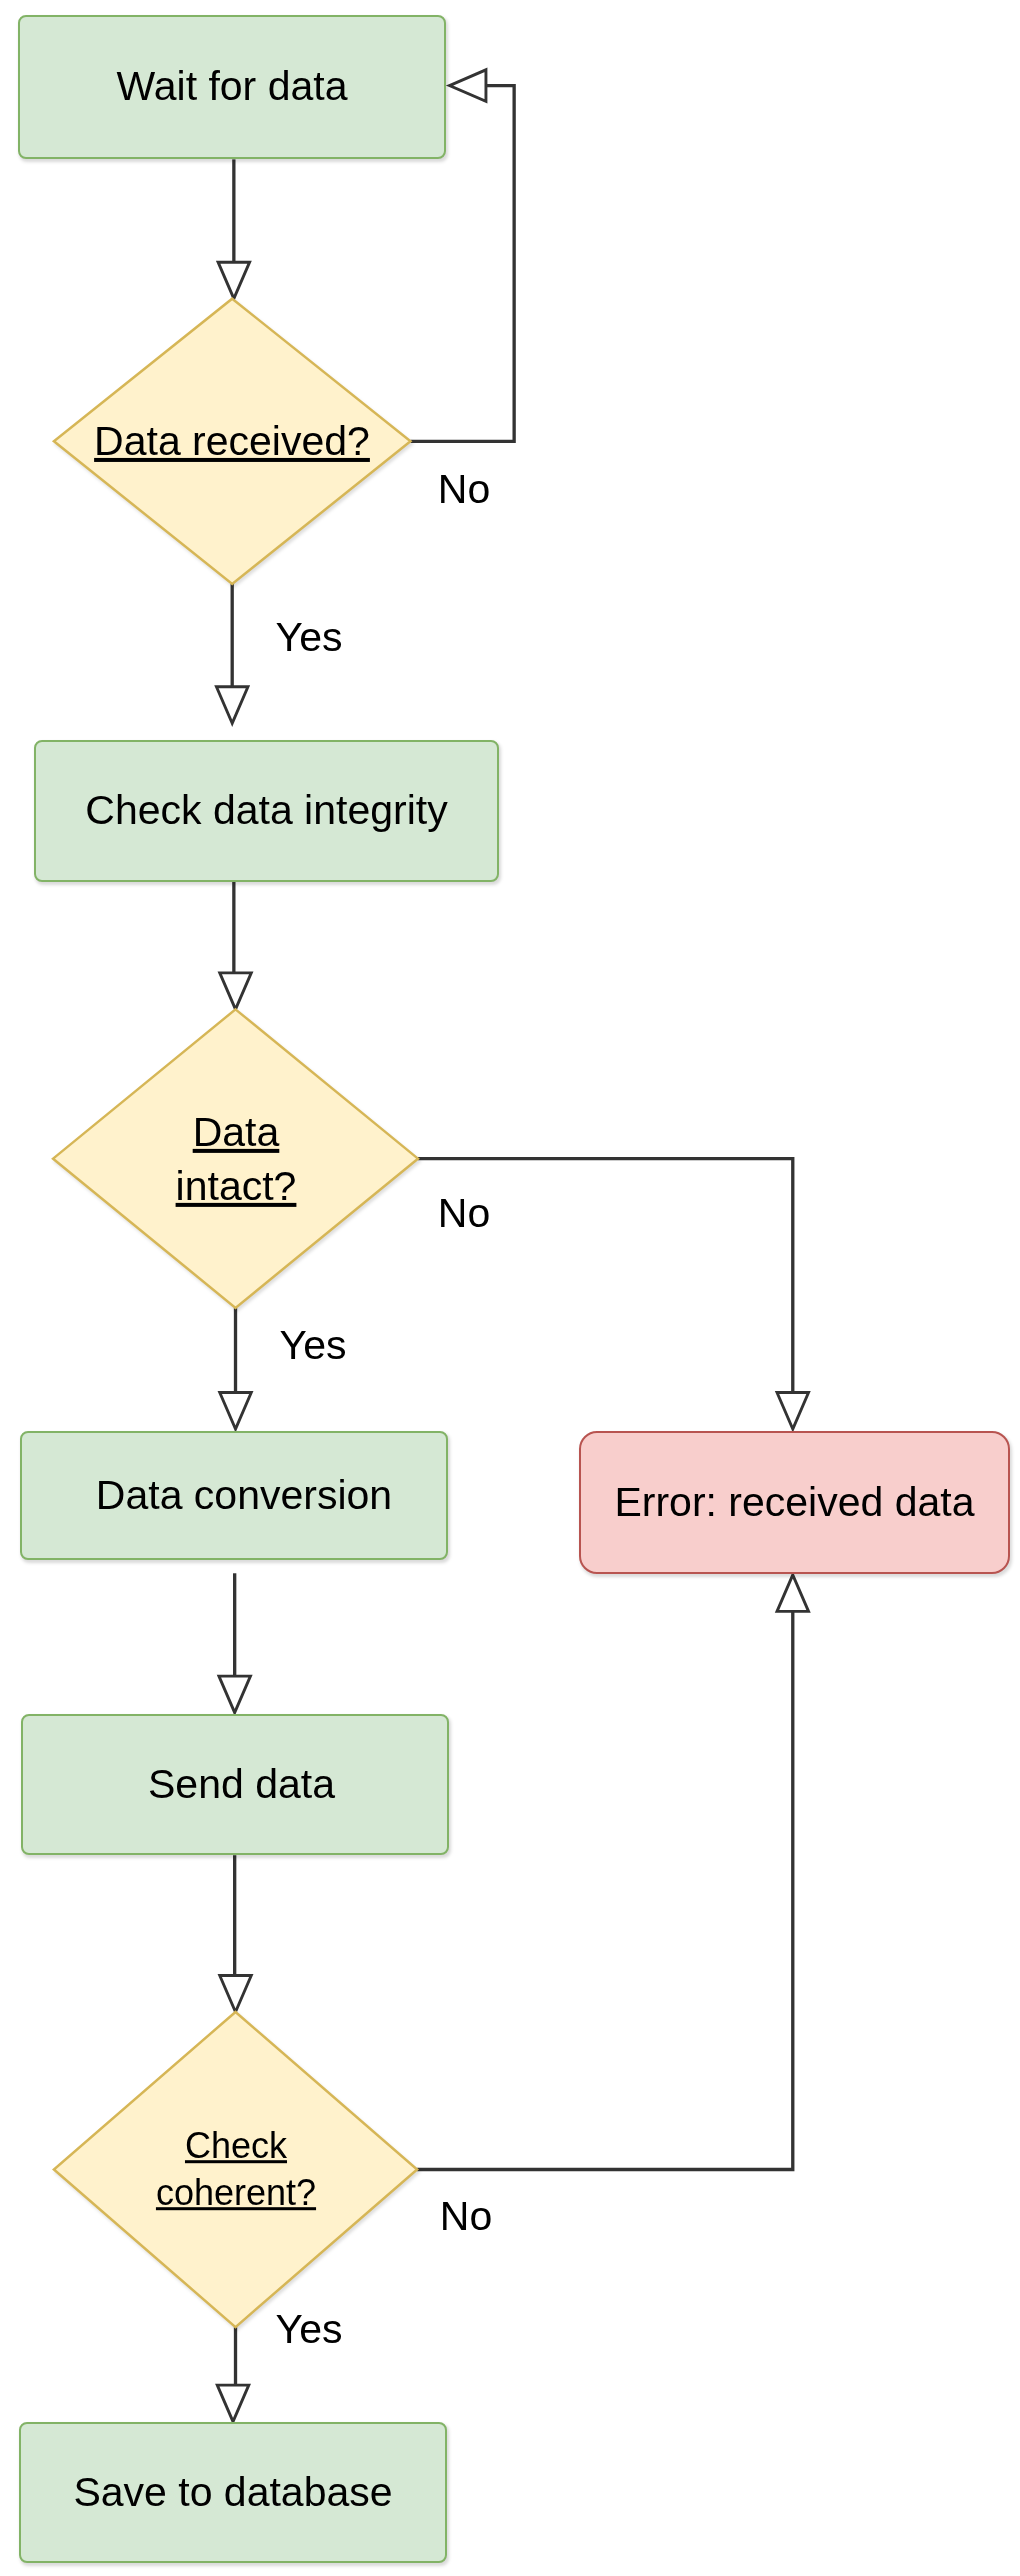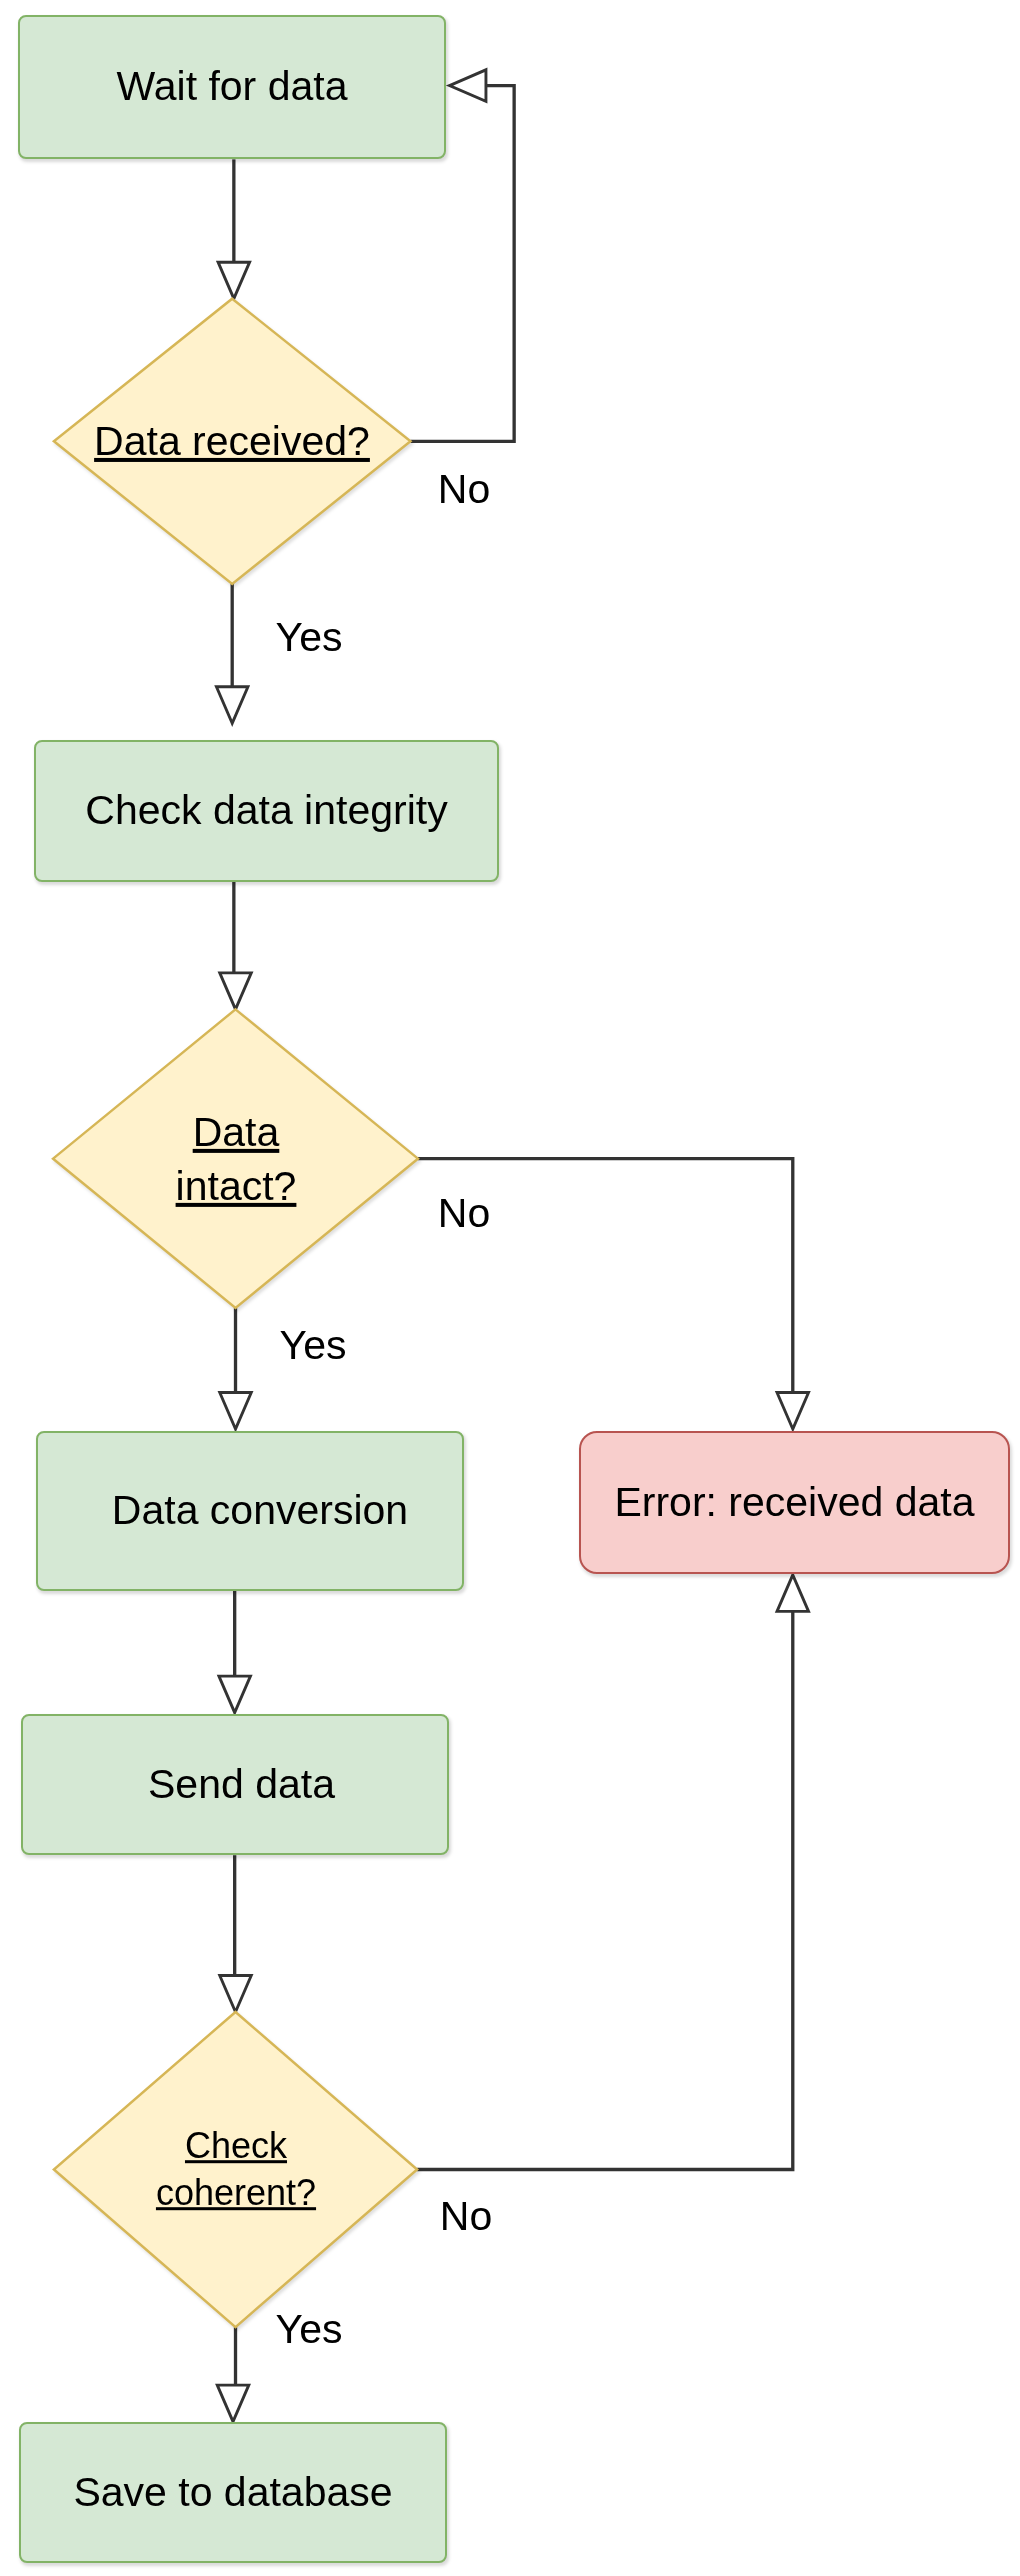--- a/index.html
+++ b/index.html
@@ -85,21 +85,21 @@
   </svg>
 
   <div class="node process" style="left:18px; top:15px; width:428px; height:144px;">
     <span>Wait for data</span>
   </div>
 
   <div class="node process" style="left:34px; top:723px; width:465px; height:142px;margin-top:17px;">
     <span>Check data integrity</span>
   </div>
 
-  <div class="node process" style="left:36px; top:1431px; width:428px; height:160px;padding-left:20px;">
+  <div class="node process" style="left:20px; top:1431px; width:428px; height:129px;padding-left:20px;">
     <span>Data conversion</span>
   </div>
 
   <div class="node error" style="left:579px; top:1431px; width:431px; height:143px;">
     <span>Error: received data</span>
   </div>
 
   <div class="node process" style="left:21px; top:1714px; width:428px; height:141px;padding-left:13px;">
     <span>Send data</span>
   </div>

